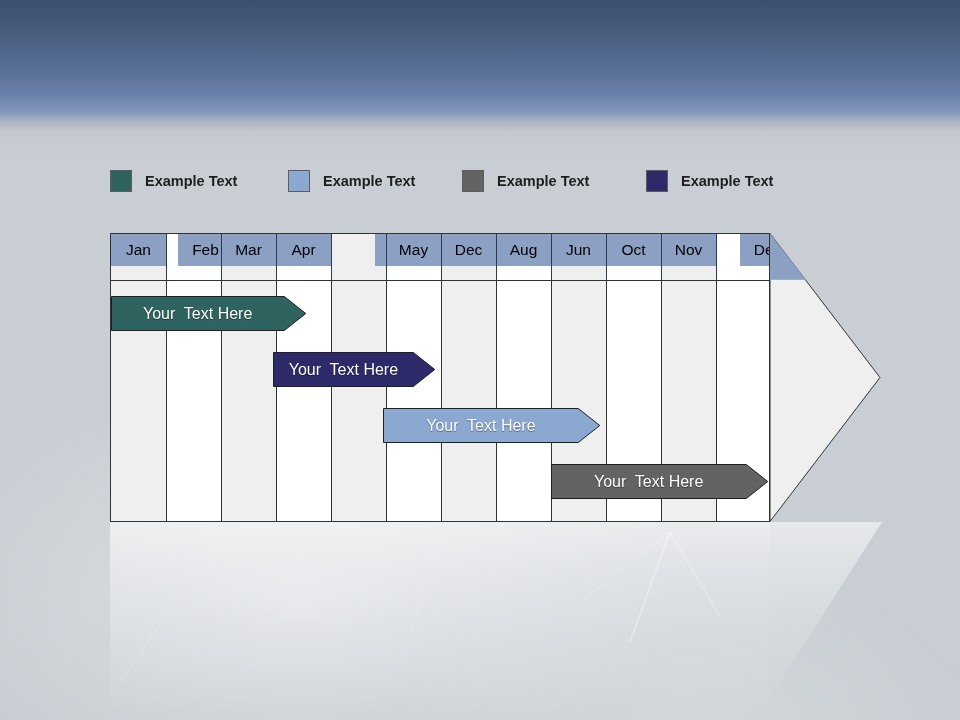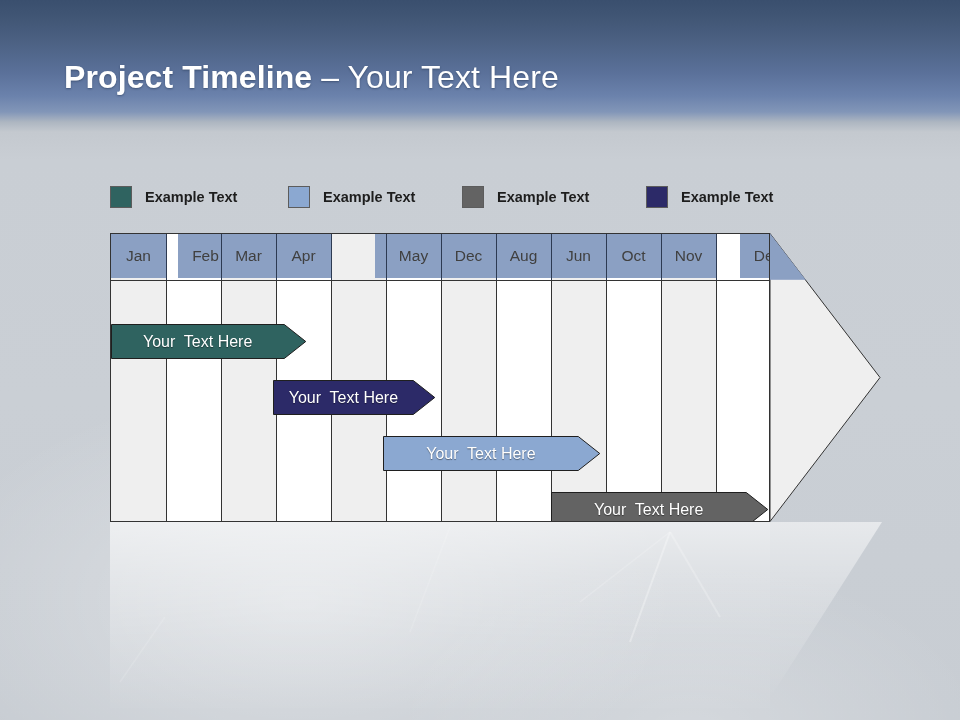--- a/index.html
+++ b/index.html
@@ -96,21 +96,21 @@
   
   #legend {
     position: absolute;
     left: 110px;
     top: 168px;
     width: 740px;
     height: 28px;
   }
   .legend-item {
     position: absolute;
-    top: 16px;
+    top: 0;
     height: 26px;
     display: flex;
     align-items: center;
     justify-content: space-between;
   }
   .legend-swatch {
     width: 22px;
     height: 22px;
     border: 1px solid #5c5c5c;
     box-sizing: border-box;
@@ -151,27 +151,27 @@
   .col-sep {
     position: absolute;
     top: 0;
     bottom: 0;
     width: 1px;
     background: #333333;
   }
   .col-head {
     position: absolute;
     top: 0;
-    height: 44px;
+    height: 32px;
     background: #8ba0c3;
     box-sizing: border-box;
     display: flex;
     align-items: center;
     justify-content: center;
-    color: #404040;
+    color: #000000;
     font-size: 15.5px;
   }
   .head-sep {
     position: absolute;
     top: 0;
     height: 46px;
     width: 1px;
     background: #2d3a52;
   }
   #head-underline {
@@ -190,21 +190,20 @@
     height: 289px;
     pointer-events: none;
   }
 
   
   .bar {
     position: absolute;
     display: flex;
     align-items: center;
     box-sizing: border-box;
-    margin-top: 28px;
   }
   .bar-label {
     position: absolute;
     top: 0;
     bottom: 0;
     display: flex;
     align-items: center;
     justify-content: center;
     color: #ffffff;
     font-size: 16px;
@@ -213,23 +212,20 @@
     pointer-events: none;
   }
 </style>
 </head>
 <body>
 
 <div id="slide">
 
   <div id="sheen-left"></div>
 
-  <div id="title">
-    <span class="strong">Project Timeline</span><span class="light"> – Your Text Here</span>
-  </div>
 
   <div id="legend">
       <div class="legend-item" style="left: 0px;">
         <span class="legend-swatch" style="background: rgb(47, 99, 96);"></span>
         <span class="legend-label">Example Text</span>
       </div>
       <div class="legend-item" style="left: 178px;">
         <span class="legend-swatch" style="background: rgb(139, 168, 209);"></span>
         <span class="legend-label">Example Text</span>
       </div>

